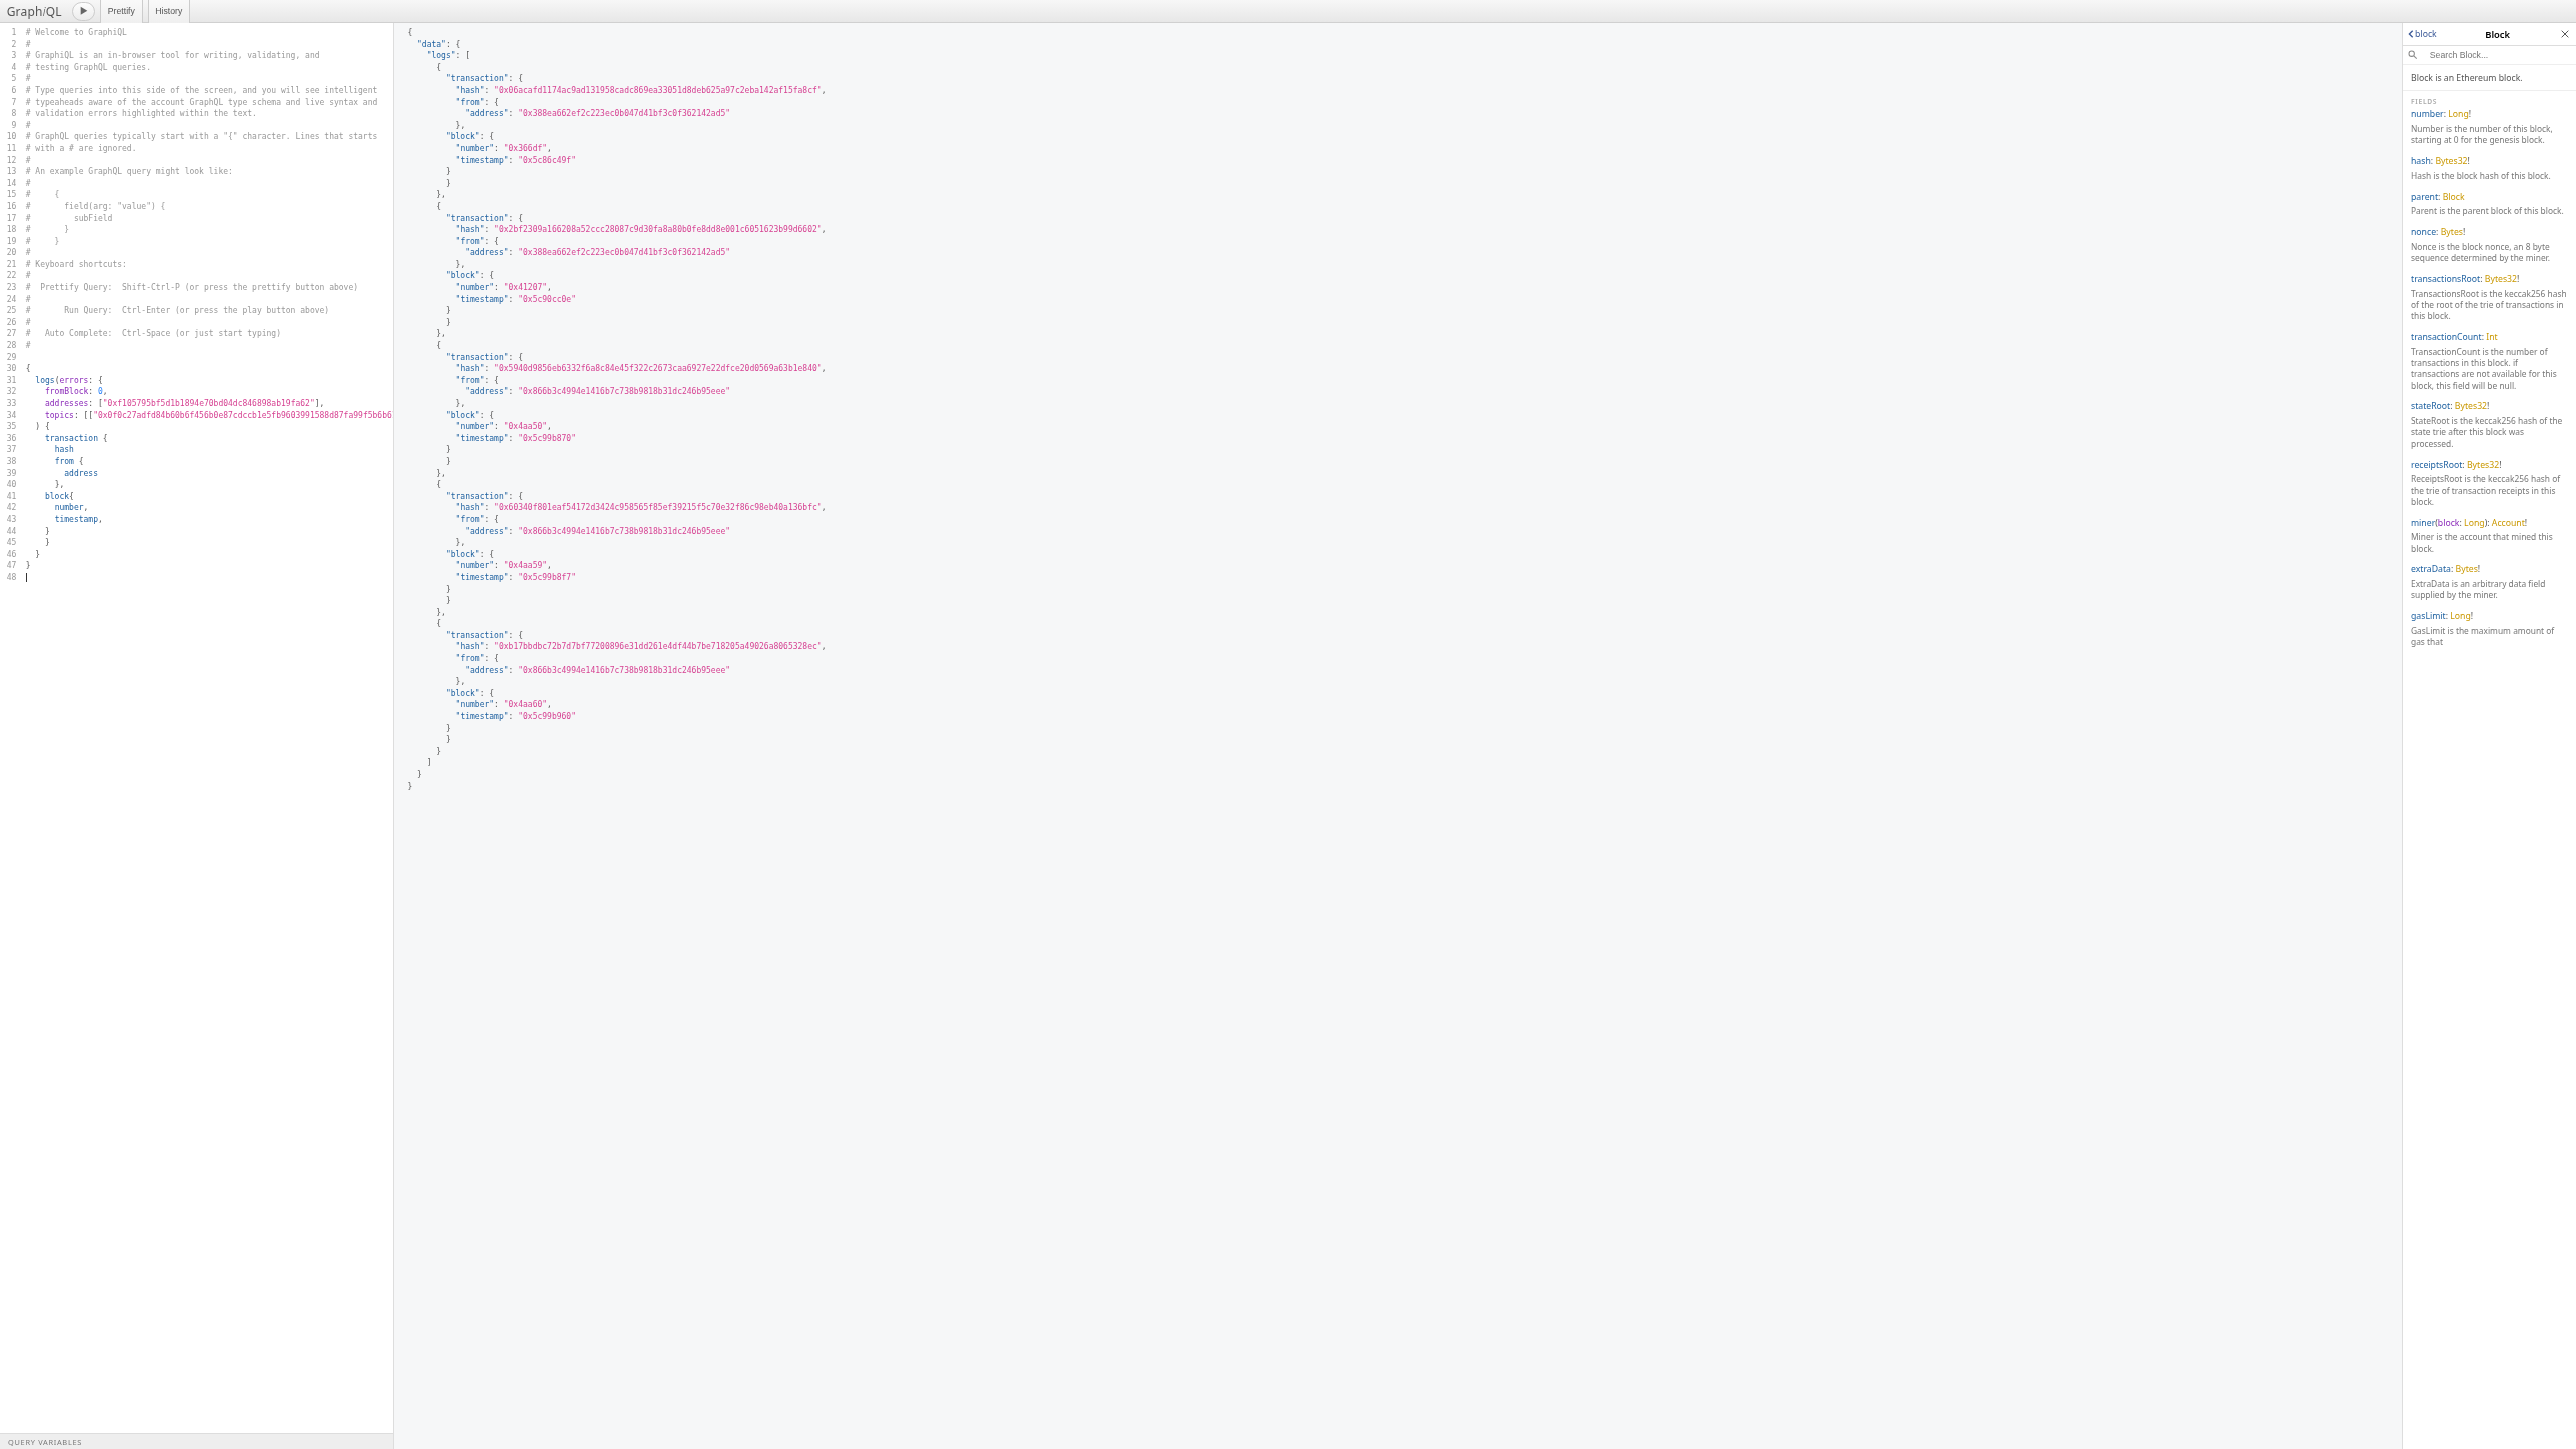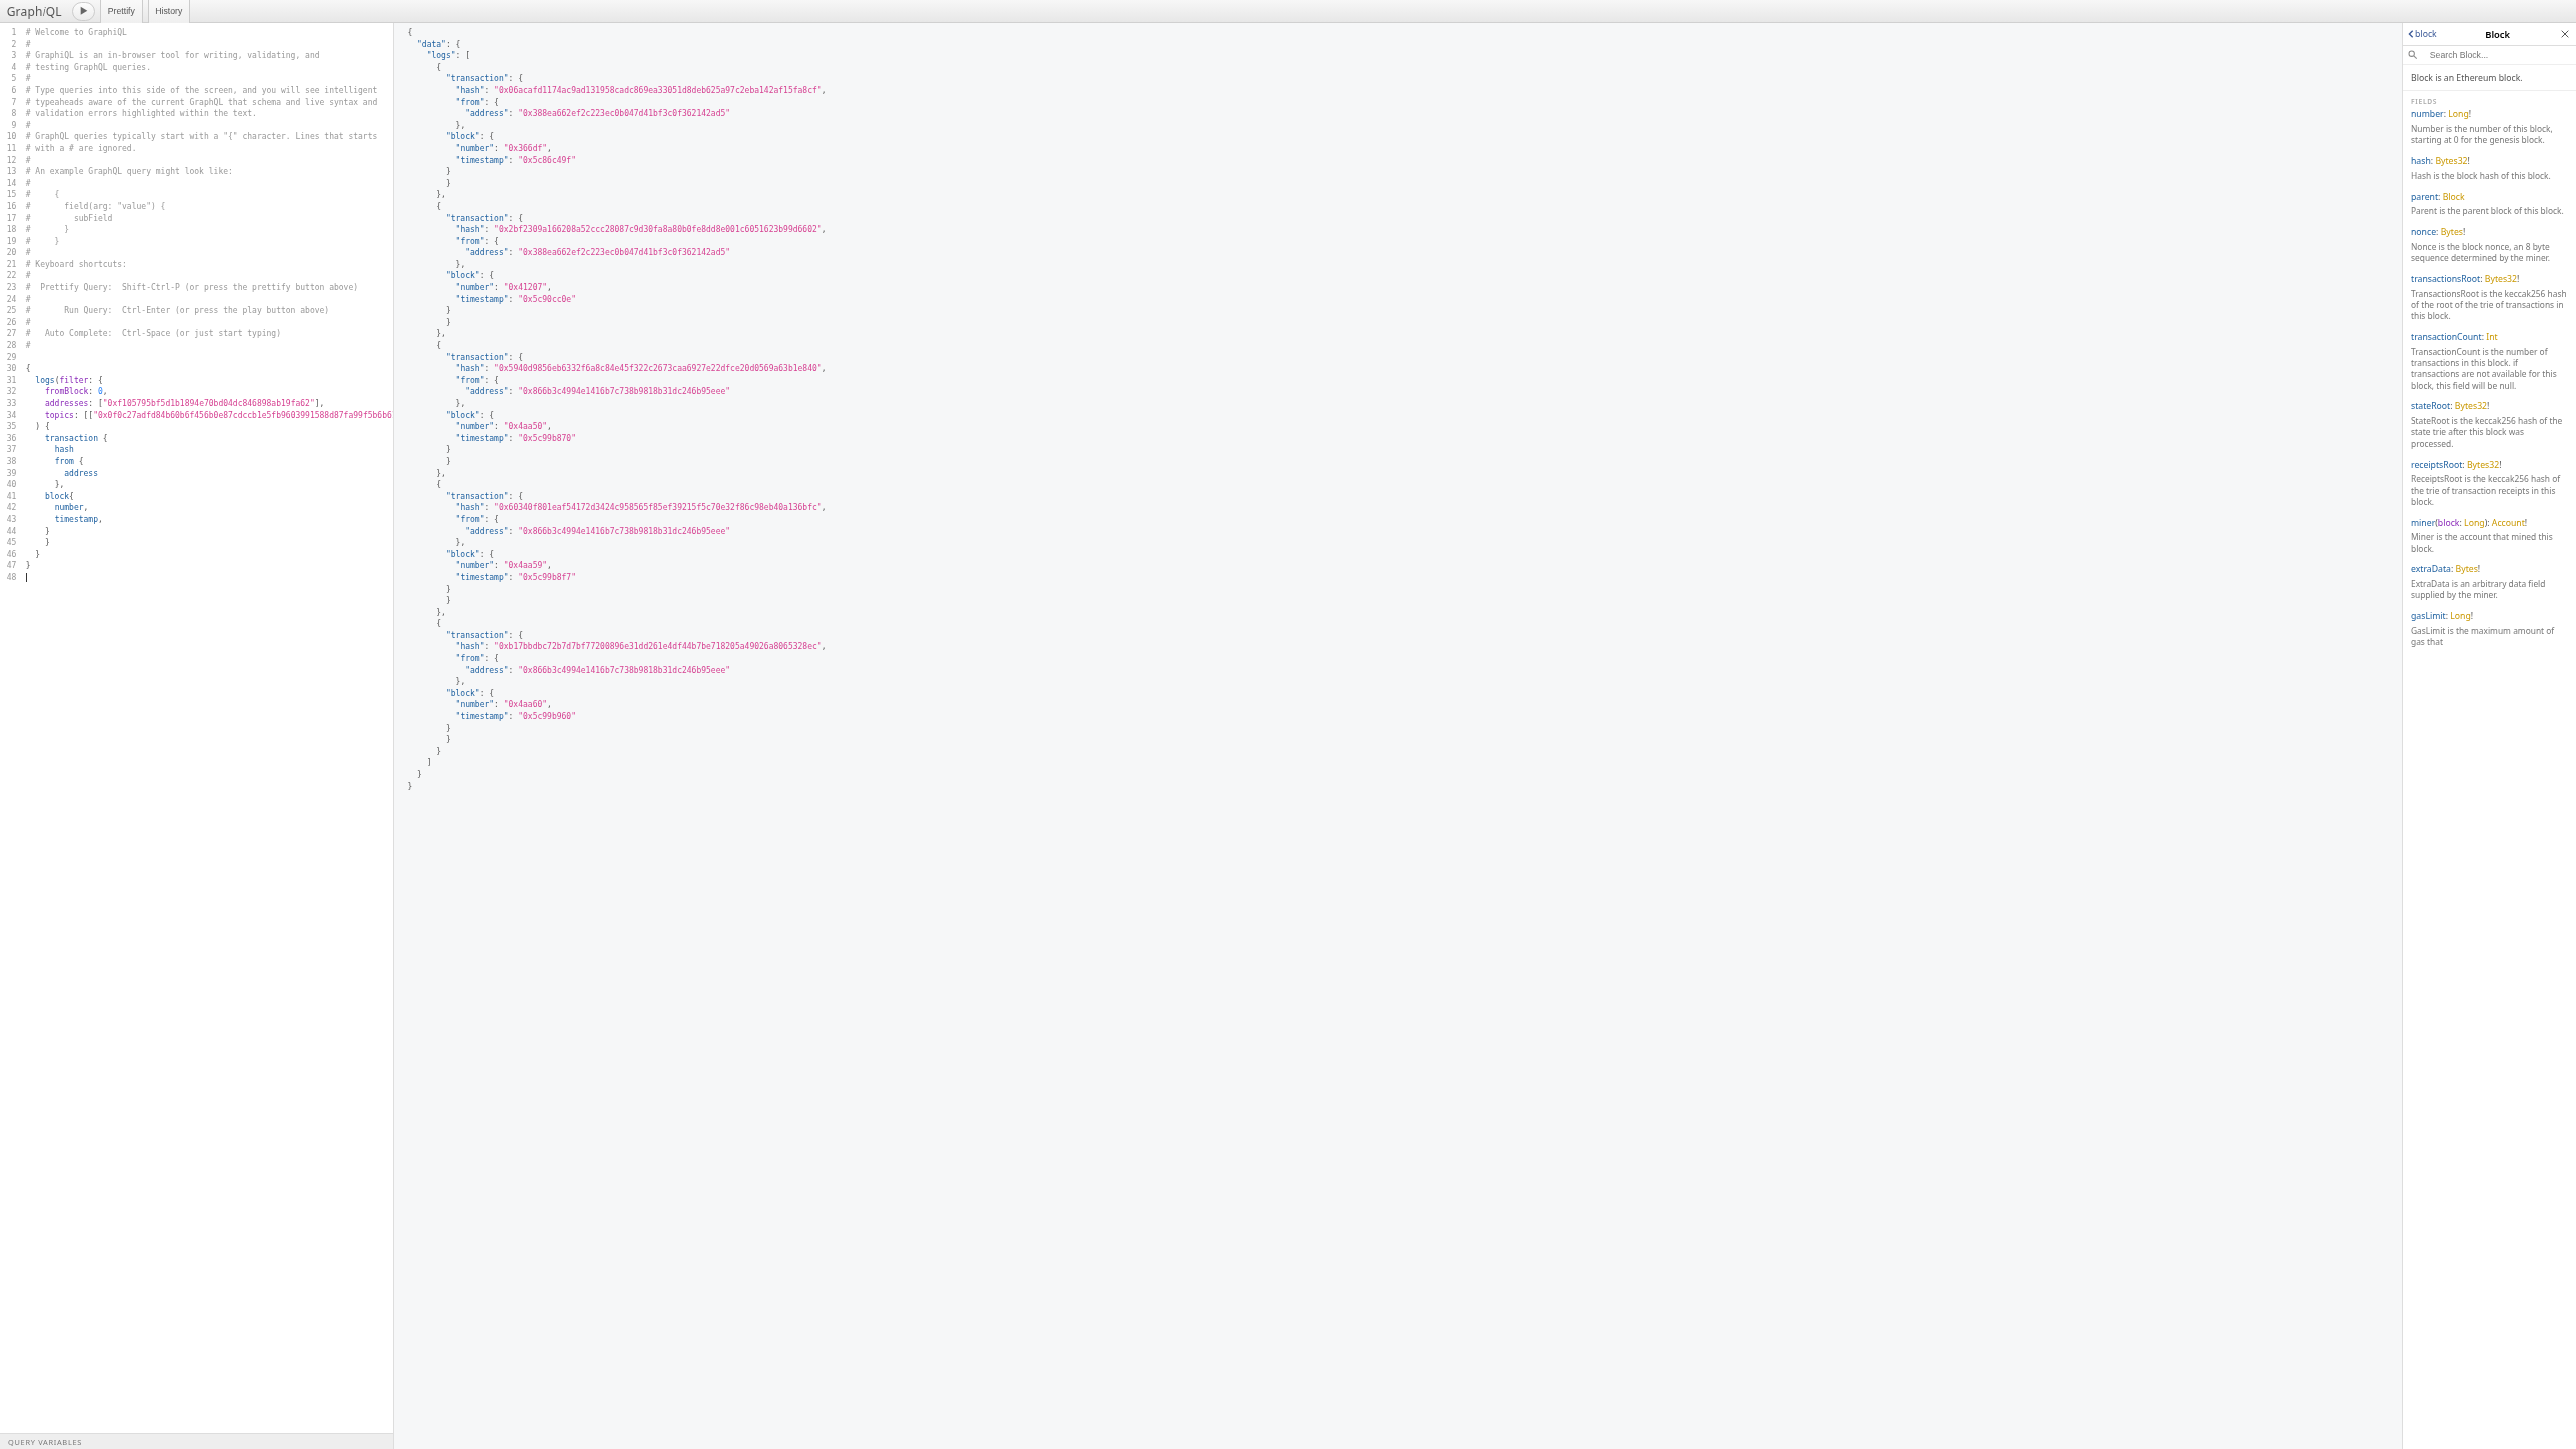--- a/index.html
+++ b/index.html
@@ -66,21 +66,21 @@
 
   <div class="editor">
     <div class="code-area">
       <div class="gutter" id="q-gutter">1<br>2<br>3<br>4<br>5<br>6<br>7<br>8<br>9<br>10<br>11<br>12<br>13<br>14<br>15<br>16<br>17<br>18<br>19<br>20<br>21<br>22<br>23<br>24<br>25<br>26<br>27<br>28<br>29<br>30<br>31<br>32<br>33<br>34<br>35<br>36<br>37<br>38<br>39<br>40<br>41<br>42<br>43<br>44<br>45<br>46<br>47<br>48</div>
       <div class="code" id="q-code"><span class="cm-comment"># Welcome to GraphiQL</span>
 <span class="cm-comment">#</span>
 <span class="cm-comment"># GraphiQL is an in-browser tool for writing, validating, and</span>
 <span class="cm-comment"># testing GraphQL queries.</span>
 <span class="cm-comment">#</span>
 <span class="cm-comment"># Type queries into this side of the screen, and you will see intelligent</span>
-<span class="cm-comment"># typeaheads aware of the current GraphQL that schema and live syntax and</span>
+<span class="cm-comment"># typeaheads aware of the account GraphQL type schema and live syntax and</span>
 <span class="cm-comment"># validation errors highlighted within the text.</span>
 <span class="cm-comment">#</span>
 <span class="cm-comment"># GraphQL queries typically start with a "{" character. Lines that starts</span>
 <span class="cm-comment"># with a # are ignored.</span>
 <span class="cm-comment">#</span>
 <span class="cm-comment"># An example GraphQL query might look like:</span>
 <span class="cm-comment">#</span>
 <span class="cm-comment">#     {</span>
 <span class="cm-comment">#       field(arg: "value") {</span>
 <span class="cm-comment">#         subField</span>
@@ -90,21 +90,21 @@
 <span class="cm-comment"># Keyboard shortcuts:</span>
 <span class="cm-comment">#</span>
 <span class="cm-comment">#  Prettify Query:  Shift-Ctrl-P (or press the prettify button above)</span>
 <span class="cm-comment">#</span>
 <span class="cm-comment">#       Run Query:  Ctrl-Enter (or press the play button above)</span>
 <span class="cm-comment">#</span>
 <span class="cm-comment">#   Auto Complete:  Ctrl-Space (or just start typing)</span>
 <span class="cm-comment">#</span>
 
 <span class="cm-punc">{</span>
-  <span class="cm-prop">logs</span><span class="cm-punc">(</span><span class="cm-attr">filter</span><span class="cm-punc">: {</span>
+  <span class="cm-prop">logs</span><span class="cm-punc">(</span><span class="cm-attr">errors</span><span class="cm-punc">: {</span>
     <span class="cm-attr">fromBlock</span><span class="cm-punc">: </span><span class="cm-num">0</span><span class="cm-punc">,</span>
     <span class="cm-attr">addresses</span><span class="cm-punc">: [</span><span class="cm-str">"0xf105795bf5d1b1894e70bd04dc846898ab19fa62"</span><span class="cm-punc">],</span>
     <span class="cm-attr">topics</span><span class="cm-punc">: [[</span><span class="cm-str">"0x0f0c27adfd84b60b6f456b0e87cdccb1e5fb9603991588d87fa99f5b6b61e670"</span>
   <span class="cm-punc">) {</span>
     <span class="cm-prop">transaction</span> <span class="cm-punc">{</span>
       <span class="cm-prop">hash</span>
       <span class="cm-prop">from</span> <span class="cm-punc">{</span>
         <span class="cm-prop">address</span>
       <span class="cm-punc">},</span>
     <span class="cm-prop">block</span><span class="cm-punc">{</span>

